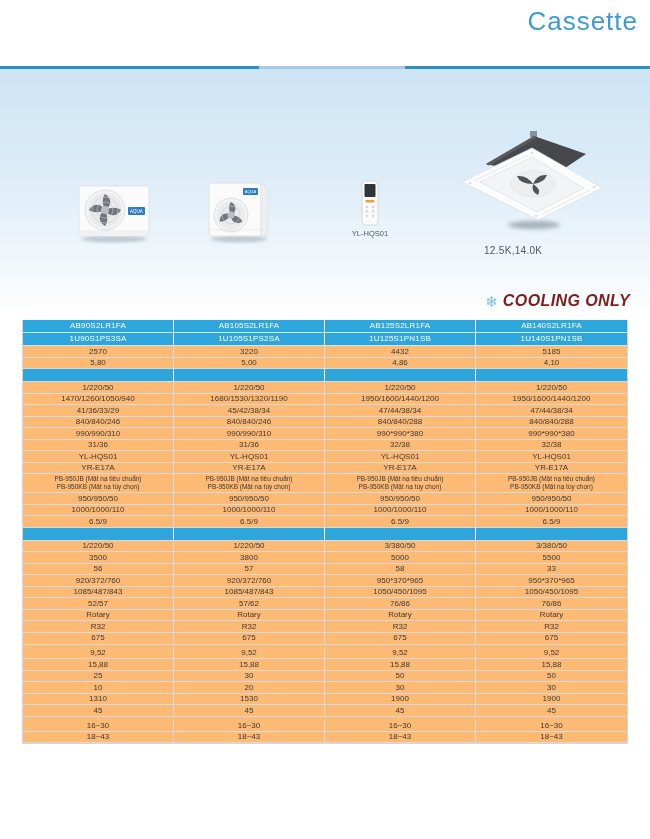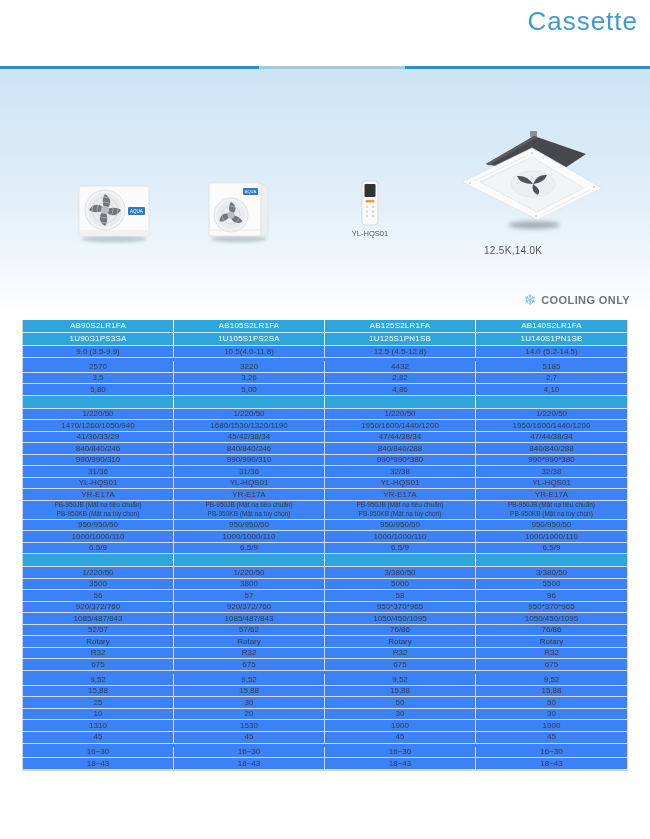--- a/index.html
+++ b/index.html
@@ -21,24 +21,24 @@
   .svg-remote  { left:361px; top:111px; width:18px;  height:46px; }
   .svg-cassette{ left:456px; top:55px;  width:150px; height:110px; }
 
   .remote-label { position:absolute; left:340px; top:160px; width:60px; text-align:center;
                   font-size:7.5px; color:#55565A; }
   .capacity-label { position:absolute; left:484px; top:176px; width:100px; text-align:left;
                     font-size:10px; color:#55565A; letter-spacing:0.3px; }
 
   .cooling-badge { position:absolute; top:292px; right:20px; display:flex; align-items:center; gap:5px; }
   .cooling-badge .flake { color:#7CC3EA; font-size:15px; line-height:1; }
-  .cooling-badge .txt { color:#737373; font-size:11px; font-weight:bold; letter-spacing:0.4px; }
+  .cooling-badge .txt { color:#7f1d1d; font-size:16px; font-weight:bold; letter-spacing:0.4px;font-style:italic; }
 
   .spec-table { position:absolute; left:22px; top:320px; width:606px;
-                border:1px solid #D5D5D5; border-top:none; background:#3b82f6; }
+                border:1px solid #D5D5D5; border-top:none; background:#fdba74; }
   .t-row { display:grid; grid-template-columns:repeat(4,1fr); border-bottom:1px solid #DADADA; }
   .t-cell { display:flex; align-items:center; justify-content:center; text-align:center;
             font-size:8px; line-height:1.15; color:#3A3A3A; border-right:1px solid #DADADA;
             white-space:pre-line; overflow:hidden; }
   .t-cell:last-child { border-right:none; }
 
   .t-row.model { height:13px; background:#2EA6DC; border-bottom:1px solid rgba(255,255,255,0.75); }
   .t-row.model .t-cell { color:#FFFFFF; border-right:1.5px solid #FFFFFF; font-size:8px; letter-spacing:0.2px; }
   .t-row.model .t-cell:last-child { border-right:none; }
 
@@ -162,37 +162,25 @@
       <div class="t-cell">AB105S2LR1FA</div>
       <div class="t-cell">AB125S2LR1FA</div>
       <div class="t-cell">AB140S2LR1FA</div>
     </div>
     <div class="t-row model">
       <div class="t-cell">1U90S1PS3SA</div>
       <div class="t-cell">1U105S1PS2SA</div>
       <div class="t-cell">1U125S1PN1SB</div>
       <div class="t-cell">1U140S1PN1SB</div>
     </div>
-    <div class="t-row data gap">
-      <div class="t-cell">9.0 (3.5-9.9)</div>
-      <div class="t-cell">10.5(4.0-11.8)</div>
-      <div class="t-cell">12.5 (4.5-12.8)</div>
-      <div class="t-cell">14.0 (5.2-14.5)</div>
-    </div>
     <div class="t-row data">
       <div class="t-cell">2570</div>
       <div class="t-cell">3220</div>
       <div class="t-cell">4432</div>
       <div class="t-cell">5185</div>
-    </div>
-    <div class="t-row data">
-      <div class="t-cell">3,5</div>
-      <div class="t-cell">3,26</div>
-      <div class="t-cell">2,82</div>
-      <div class="t-cell">2,7</div>
     </div>
     <div class="t-row data">
       <div class="t-cell">5,80</div>
       <div class="t-cell">5,00</div>
       <div class="t-cell">4,86</div>
       <div class="t-cell">4,10</div>
     </div>
     <div class="t-row sep">
       <div class="t-cell"></div>
       <div class="t-cell"></div>
@@ -290,21 +278,21 @@
     <div class="t-row data">
       <div class="t-cell">3500</div>
       <div class="t-cell">3800</div>
       <div class="t-cell">5000</div>
       <div class="t-cell">5500</div>
     </div>
     <div class="t-row data">
       <div class="t-cell">56</div>
       <div class="t-cell">57</div>
       <div class="t-cell">58</div>
-      <div class="t-cell">96</div>
+      <div class="t-cell">33</div>
     </div>
     <div class="t-row data">
       <div class="t-cell">920/372/760</div>
       <div class="t-cell">920/372/760</div>
       <div class="t-cell">950*370*965</div>
       <div class="t-cell">950*370*965</div>
     </div>
     <div class="t-row data">
       <div class="t-cell">1085/487/843</div>
       <div class="t-cell">1085/487/843</div>

